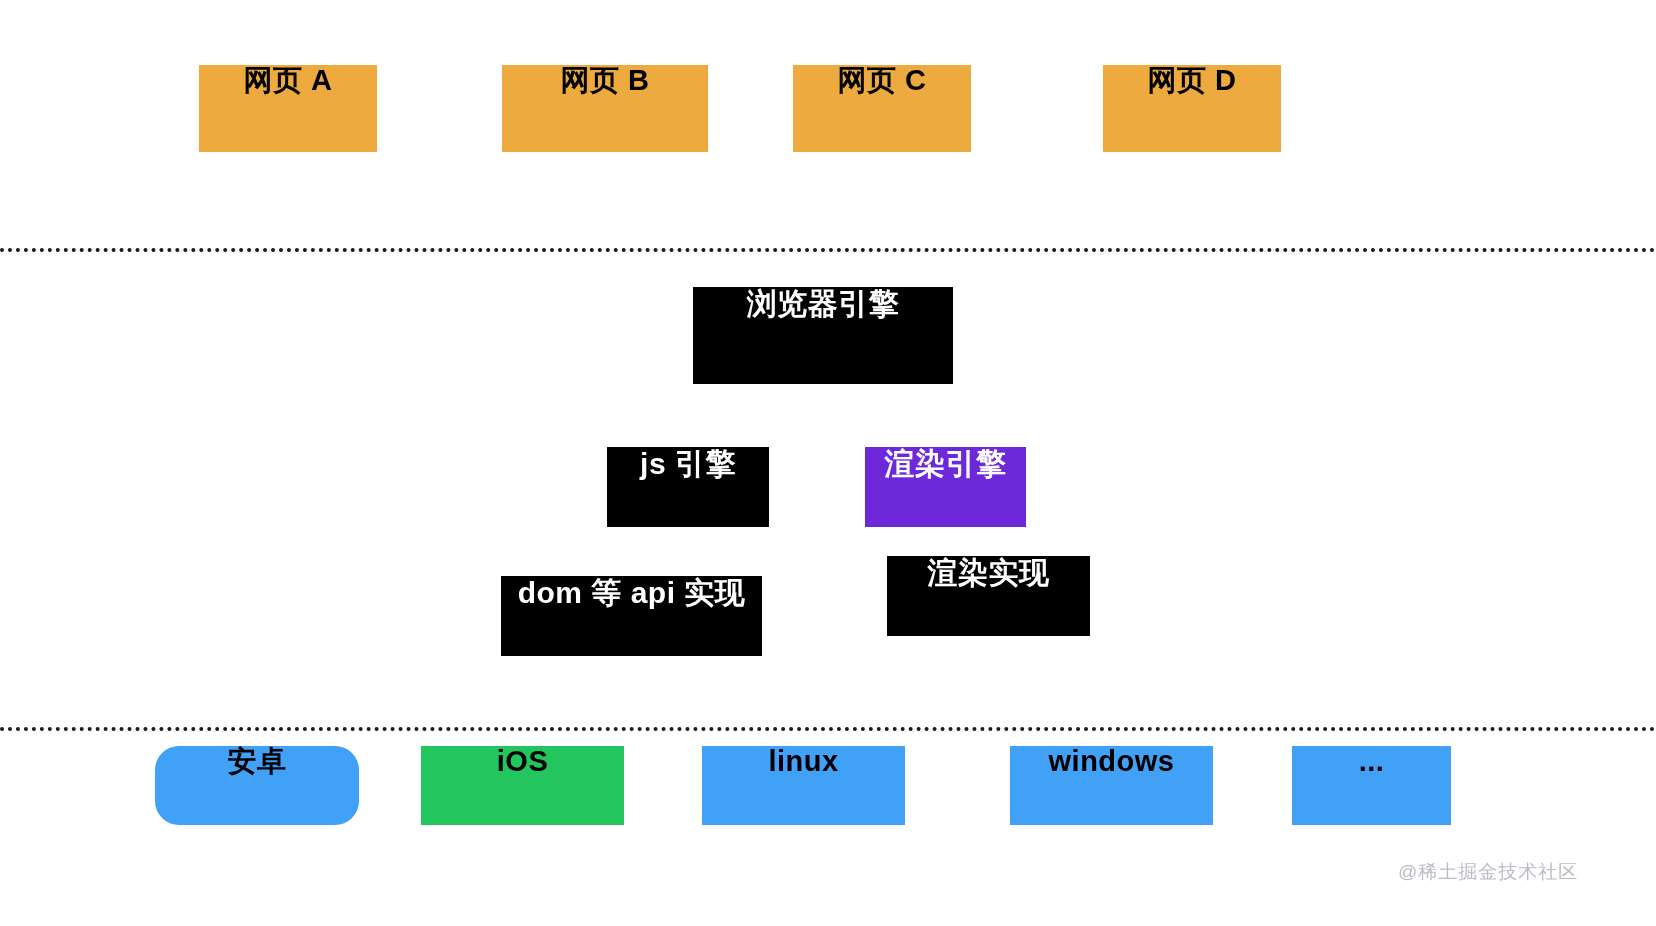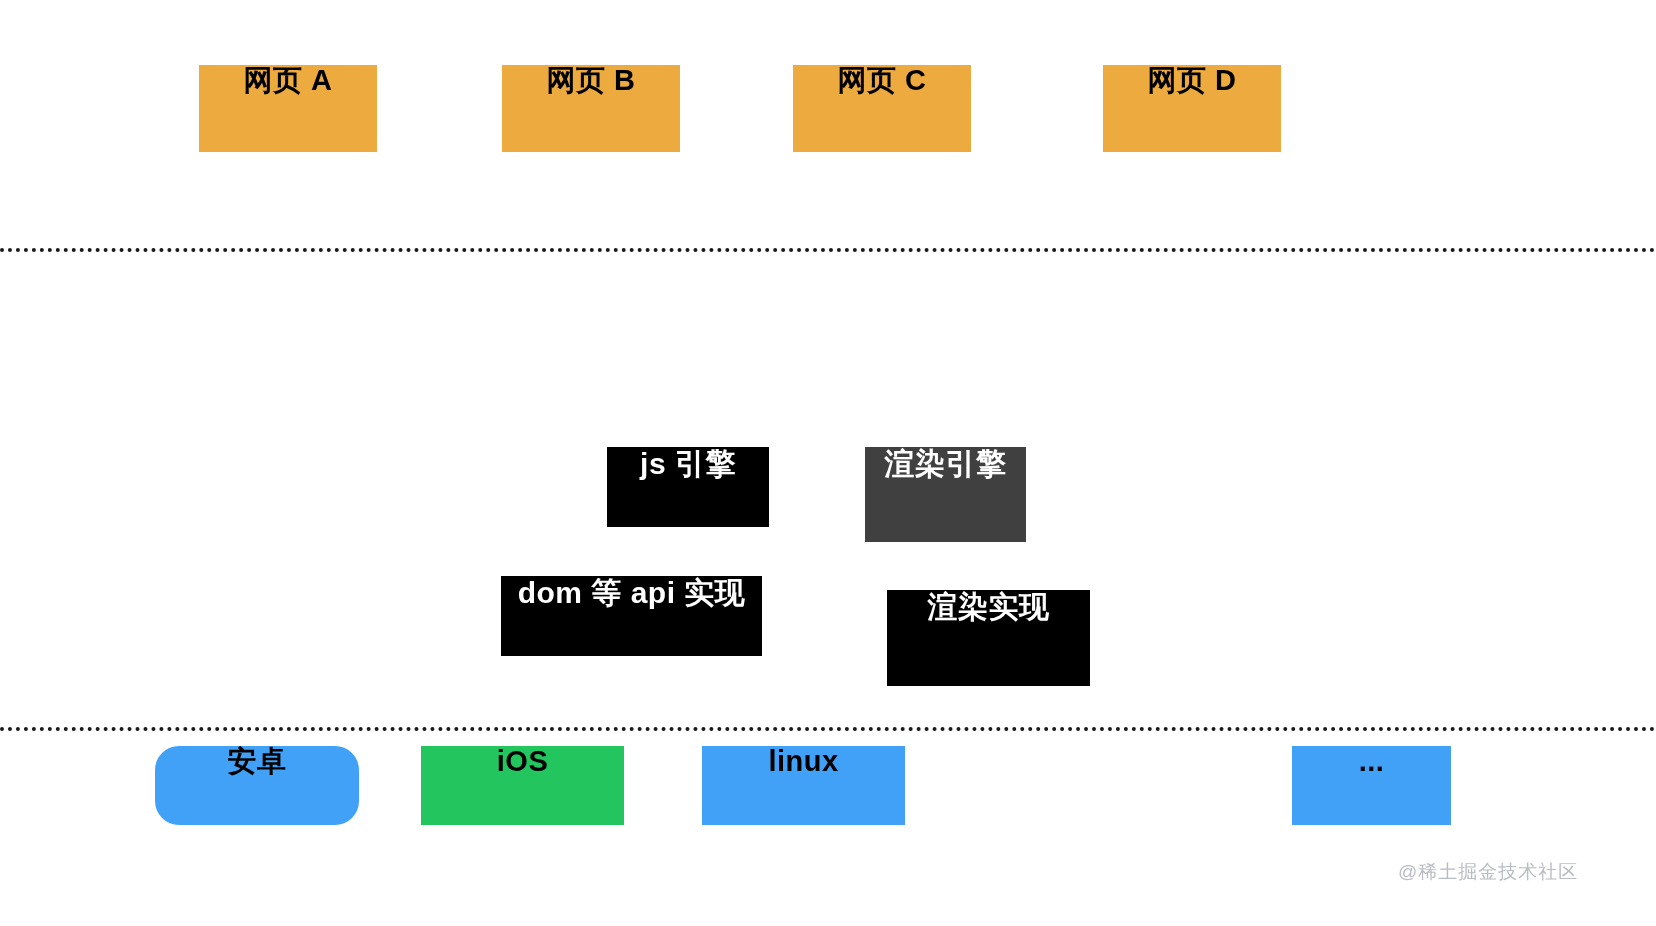--- a/index.html
+++ b/index.html
@@ -68,55 +68,61 @@
   }
 </style>
 </head>
 <body style="background: rgb(255, 255, 255);">
 
 <div id="canvas" style="background: rgb(255, 255, 255);">
 
   <div class="box box-page" style="left: 199px; top: 65px; width: 178px; height: 87px; background: rgb(237, 170, 62);">
     <span>网页 A</span>
   </div>
-  <div class="box box-page" style="left: 502px; top: 65px; width: 178px; height: 87px; background: rgb(237, 170, 62);">
+  <div class="box box-page" style="left: 502px; top: 65px; width: 206px; height: 87px; background: rgb(237, 170, 62);">
     <span>网页 B</span>
   </div>
   <div class="box box-page" style="left: 793px; top: 65px; width: 178px; height: 87px; background: rgb(237, 170, 62);">
     <span>网页 C</span>
   </div>
   <div class="box box-page" style="left: 1103px; top: 65px; width: 178px; height: 87px; background: rgb(237, 170, 62);">
     <span>网页 D</span>
   </div>
 
   <div class="divider" style="top: 248px; border-top-color: rgb(26, 26, 26);"></div>
 
+  <div class="box box-engine" style="left: 693px; top: 287px; width: 260px; height: 97px; background: rgb(0, 0, 0); color: rgb(255, 255, 255);">
+    <span>浏览器引擎</span>
+  </div>
   <div class="box box-engine" style="left: 607px; top: 447px; width: 162px; height: 80px; background: rgb(0, 0, 0); color: rgb(255, 255, 255);">
     <span>js 引擎</span>
   </div>
-  <div class="box box-engine" style="left: 865px; top: 447px; width: 161px; height: 95px; background: #404040; color: rgb(255, 255, 255);">
+  <div class="box box-engine" style="left: 865px; top: 447px; width: 161px; height: 80px; background: #6d28d9; color: rgb(255, 255, 255);">
     <span>渲染引擎</span>
   </div>
   <div class="box box-engine" style="left: 501px; top: 576px; width: 261px; height: 80px; background: rgb(0, 0, 0); color: rgb(255, 255, 255);">
     <span>dom 等 api 实现</span>
   </div>
-  <div class="box box-engine" style="left: 887px; top: 590px; width: 203px; height: 96px; background: rgb(0, 0, 0); color: rgb(255, 255, 255);">
+  <div class="box box-engine" style="left: 887px; top: 556px; width: 203px; height: 80px; background: rgb(0, 0, 0); color: rgb(255, 255, 255);">
     <span>渲染实现</span>
   </div>
 
   <div class="divider" style="top: 727px; border-top-color: rgb(26, 26, 26);"></div>
 
   <div class="box box-os" style="left: 155px; top: 746px; width: 204px; height: 79px; background: rgb(65, 161, 247); border-radius: 24px;">
     <span>安卓</span>
   </div>
   <div class="box box-os" style="left: 421px; top: 746px; width: 203px; height: 79px; background: #22c55e;">
     <span>iOS</span>
   </div>
   <div class="box box-os" style="left: 702px; top: 746px; width: 203px; height: 79px; background: rgb(65, 161, 247);">
     <span>linux</span>
   </div>
+  <div class="box box-os" style="left: 1010px; top: 746px; width: 203px; height: 79px; background: rgb(65, 161, 247);">
+    <span>windows</span>
+  </div>
   <div class="box box-os" style="left: 1292px; top: 746px; width: 159px; height: 79px; background: rgb(65, 161, 247);">
     <span>...</span>
   </div>
 
   <div class="watermark" style="left: 1398px; top: 859px; color: rgb(185, 188, 194);">@稀土掘金技术社区</div>
 
 </div>
 
 </body></html>

